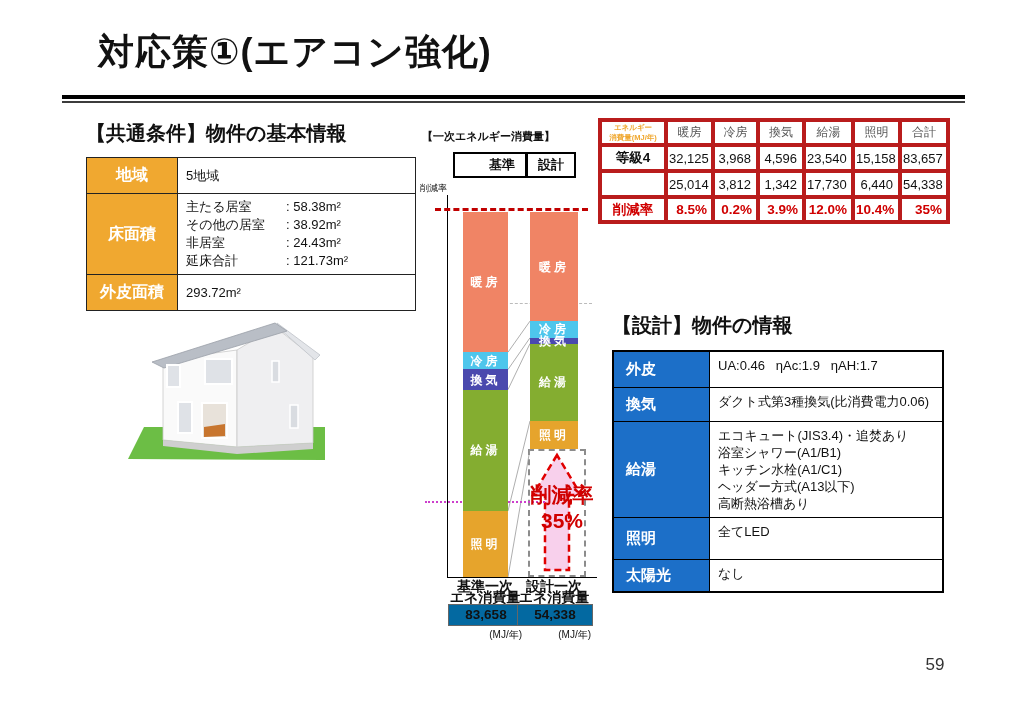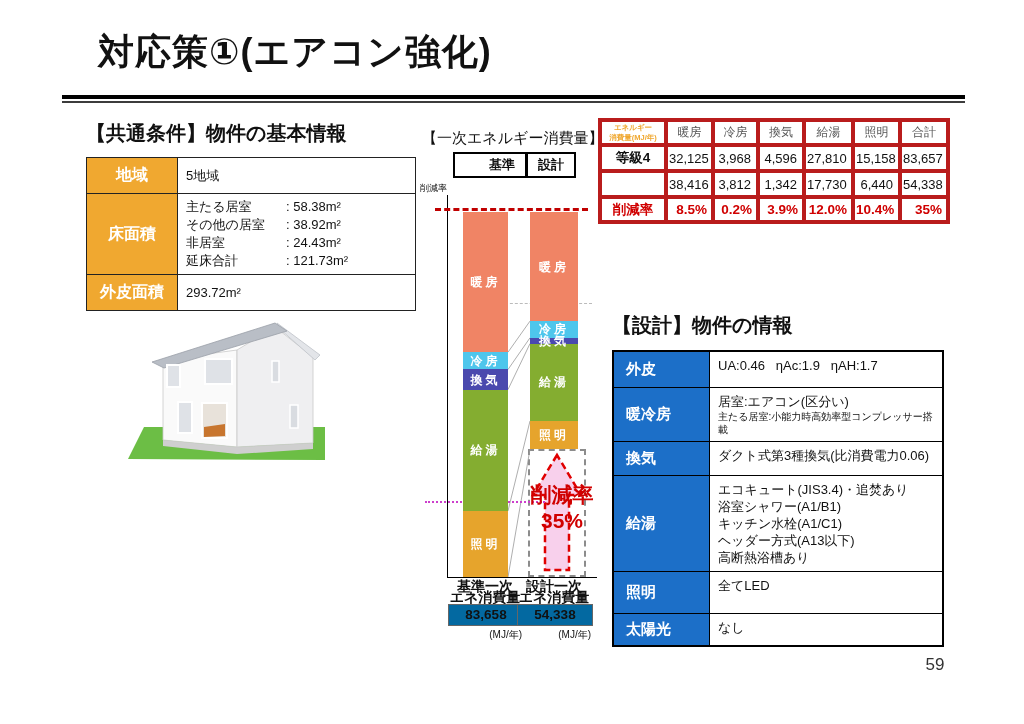--- a/index.html
+++ b/index.html
@@ -21,21 +21,21 @@
   #common-table td.val{font-size:13px;padding:4px 8px;}
   #common-table tr.r1{height:36px;} #common-table tr.r2{height:76px;} #common-table tr.r3{height:36px;margin-left:41px;}
   .floor-line{display:flex;line-height:18px;}
   .floor-line .nm{width:100px;flex:none;}
 
   
   #house{left:128px;top:315px;}
 
   
   #chart{left:420px;top:125px;width:200px;height:540px;}
-  #chart-title{left:2px;top:4px;font-size:15px;font-weight:normal;}
+  #chart-title{left:2px;top:4px;font-size:11px;font-weight:bold;}
   .bar-title{position:absolute;width:46px;height:22px;border:2px solid #000;background:#fff;
              font-size:13px;font-weight:bold;text-align:center;line-height:22px;}
   #bar-title-std{left:33px;top:27px;padding-left:24px;} #bar-title-dsn{left:106px;top:27px;}
   #axis-note{left:0;top:57px;font-size:9px;}
   #axis-v{left:27px;top:70px;height:382px;width:0;border-left:1.5px solid #000;z-index:2;}
   #axis-h{left:27px;top:452px;width:150px;height:0;border-top:1.5px solid #000;z-index:2;}
   #red-dash{left:15px;top:83px;width:153px;height:0;border-top:3px dashed #C00000;z-index:5;}
   #gray-dash{left:80px;top:178px;width:92px;height:0;border-top:1.2px dashed #bbb;z-index:1;}
   #purple-dot{left:5px;top:376px;width:120px;height:0;border-top:2.5px dotted var(--purple-line,#CC3FCC);z-index:3;}
   .bar{position:absolute;top:87px;display:flex;flex-direction:column;z-index:4;}
@@ -233,27 +233,27 @@
     <td class="colhead">換気</td>
     <td class="colhead">給湯</td>
     <td class="colhead">照明</td>
     <td class="colhead">合計</td>
   </tr>
   <tr class="g4">
     <td class="rowlbl lbl-g4">等級4</td>
     <td class="num">32,125</td>
     <td class="num">3,968</td>
     <td class="num">4,596</td>
-    <td class="num">27,810</td>
+    <td class="num">23,540</td>
     <td class="num">15,158</td>
     <td class="num">83,657</td>
   </tr>
   <tr class="dsn">
     <td class="rowlbl lbl-dsn">設計</td>
-    <td class="num">38,416</td>
+    <td class="num">25,014</td>
     <td class="num">3,812</td>
     <td class="num">1,342</td>
     <td class="num">17,730</td>
     <td class="num">6,440</td>
     <td class="num">54,338</td>
   </tr>
   <tr class="red">
     <td class="rowlbl lbl-red">削減率</td>
     <td class="pct">8.5%</td>
     <td class="pct">0.2%</td>
@@ -265,24 +265,20 @@
 </tbody>
   </table>
 
 <div class="abs" id="design-heading">【設計】物件の情報</div>
 <table class="abs" id="design-table">
   <tbody>
       <tr class="d1">
     <td class="dlbl">外皮</td>
     <td class="dval">UA:0.46   ηAc:1.9   ηAH:1.7</td>
   </tr>
-  <tr class="d2">
-    <td class="dlbl">暖冷房</td>
-    <td class="dval"><div>居室:エアコン(区分い)</div><div class="sub">主たる居室:小能力時高効率型コンプレッサー搭載</div></td>
-  </tr>
   <tr class="d3">
     <td class="dlbl">換気</td>
     <td class="dval">ダクト式第3種換気(比消費電力0.06)</td>
   </tr>
   <tr class="d4">
     <td class="dlbl">給湯</td>
     <td class="dval">エコキュート(JIS3.4)・追焚あり
 浴室シャワー(A1/B1)
 キッチン水栓(A1/C1)
 ヘッダー方式(A13以下)

